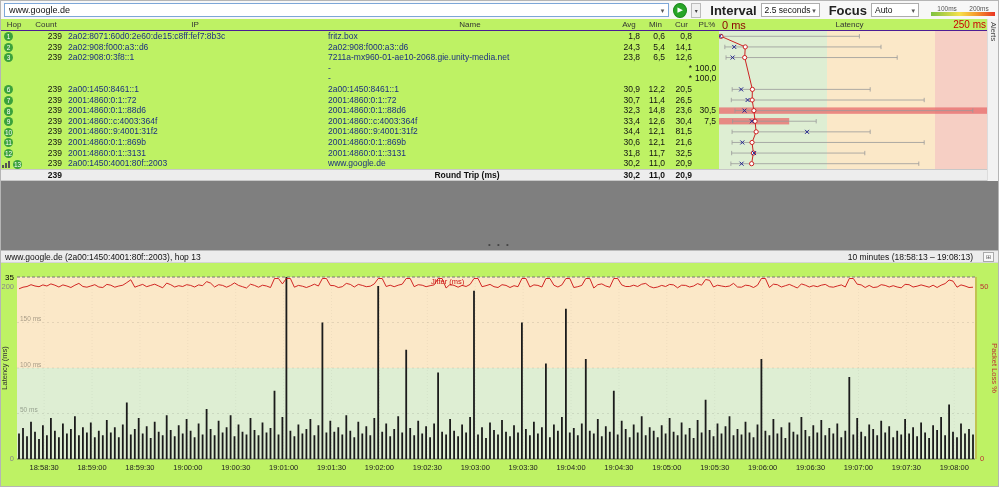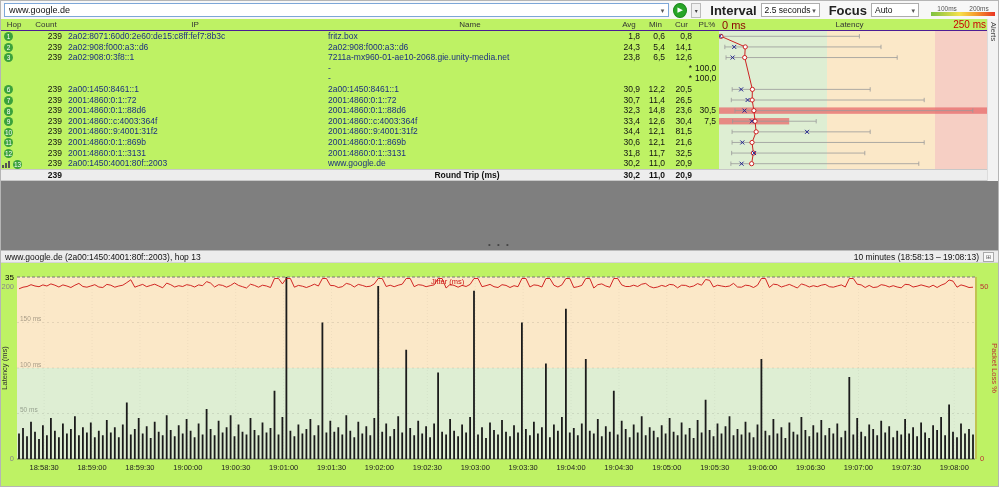--- a/index.html
+++ b/index.html
@@ -42,21 +42,21 @@
 
   .alerts{position:absolute;right:0;top:18px;width:11px;height:162px;background:#f2f2f2;border-left:1px solid #dcdcdc;cursor:pointer;}
   .alerts span{writing-mode:vertical-rl;font-size:7.5px;color:#444;display:block;margin:3px 0 0 1px;}
 
   
   .splitter{height:69px;background:#7f7f7f;position:relative;cursor:row-resize;}
   .dots{position:absolute;left:50%;bottom:1px;transform:translateX(-50%);color:#464646;font-size:8px;letter-spacing:2px;line-height:8px;}
 
   
   .tlhead{height:13px;background:#ececec;border-top:1px solid #bbbbbb;border-bottom:1px solid #d5d5d5;display:flex;justify-content:space-between;align-items:center;padding:0 4px;font-size:8.5px;color:#111;}
-  .tlhead .right{display:flex;align-items:center;gap:4px;}
+  .tlhead .right{display:flex;align-items:center;gap:10px;}
   .tl-menu{width:11px;height:10px;border:1px solid #aaa;background:#f8f8f8;font-size:6px;line-height:8px;text-align:center;color:#555;cursor:pointer;}
   #tlsvg{display:block;width:999px;height:212px;}
 </style>
 </head>
 <body>
 
 <div class="app">
 
   <div class="toolbar">
     <div class="target-combo">

